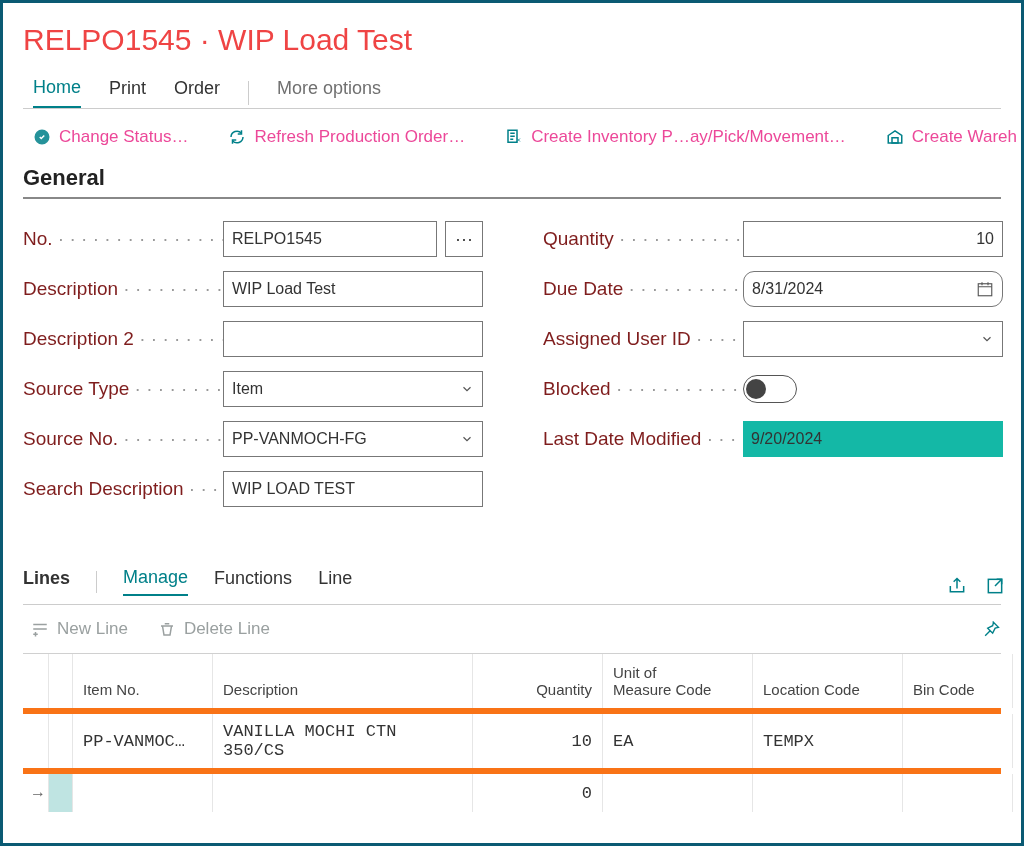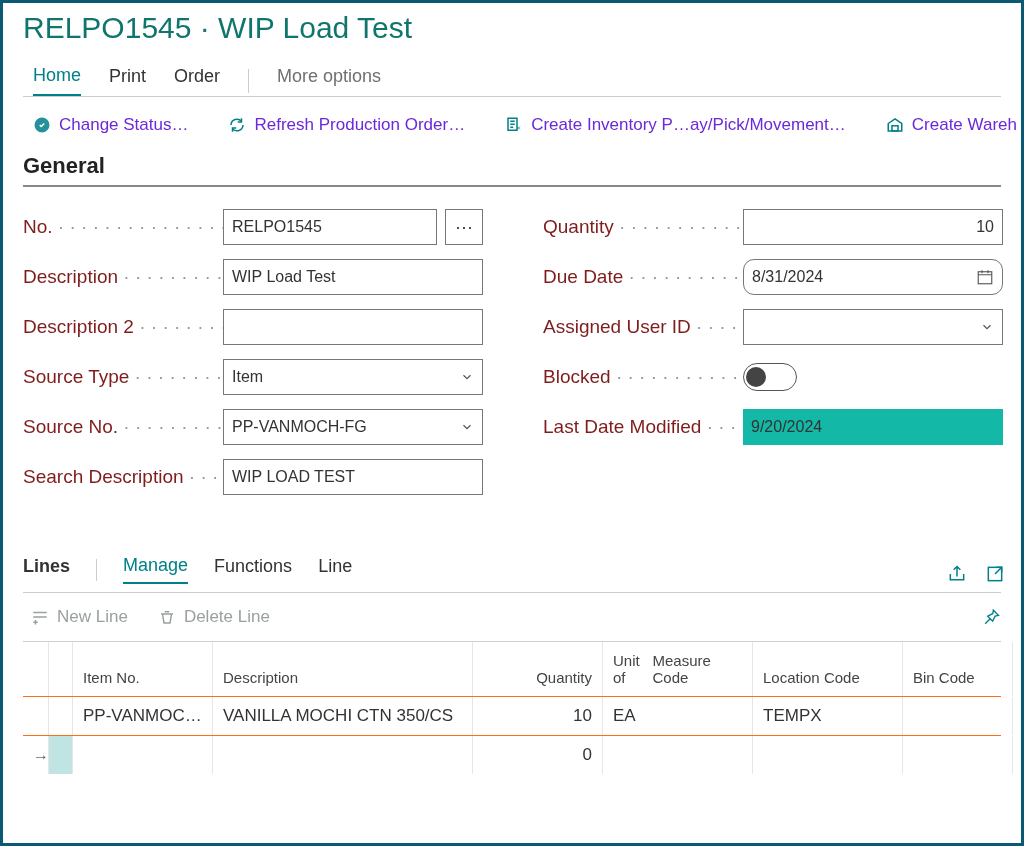--- a/index.html
+++ b/index.html
@@ -9,22 +9,22 @@
     color: #333;
     width: 1024px;
     height: 846px;
     overflow: hidden;
     border: 3px solid #0a5a73;
   }
   .container { padding: 0; }
   .page-title {
     font-size: 30px;
     font-weight: 400;
-    color: #0f766e;
-    padding: 8px 20px 10px 20px;
+    color: #ef4444;
+    padding: 20px 20px 10px 20px;
   }
   
   .head-nav {
     display: flex;
     align-items: center;
     padding: 10px 20px 0 30px;
     gap: 28px;
     position: relative;
   }
   .head-nav .nav-item {
@@ -52,21 +52,21 @@
     height: 1px;
     background: #ccc;
     margin: 0 20px 10px 20px;
   }
   
   .action-bar {
     display: flex;
     align-items: center;
     padding: 8px 20px 18px 30px;
     gap: 40px;
-    color: #6d28d9;
+    color: #ec4899;
     font-size: 17px;
     overflow: hidden;
     white-space: nowrap;
   }
   .action-bar .action { display: flex; align-items: center; gap: 8px; cursor: pointer; }
   .action-bar .action .icon { color: #008089; display: inline-flex; }
   
   .section-title {
     font-size: 22px;
     font-weight: 700;
@@ -192,23 +192,23 @@
     align-items: stretch;
   }
   .grid-header .cell {
     font-size: 15px;
     color: #444;
     padding: 10px 10px;
     border-right: 1px solid #e6e6e6;
     display:flex; align-items:flex-end;
     background:#fff;
   }
-  .grid-header .cell.two-line { flex-direction: row; align-items:flex-start; justify-content:flex-end; }
+  .grid-header .cell.two-line { flex-direction: column; align-items:flex-start; justify-content:flex-end; }
   .grid-header .cell.right { justify-content:flex-end; }
-  .grid-body .grid-row { border-top: 1px solid #f97316; }
+  .grid-body .grid-row { border-top: 6px solid #f97316; font-family: Liberation Mono, monospace; }
   .grid-row .cell {
     font-size: 17px;
     padding: 8px 10px;
     border-right: 1px solid #e6e6e6;
     display:flex; align-items:center;
     min-height: 38px;
     background:#fff;
   }
   .grid-row .cell.right { justify-content:flex-end; }
   .grid-row .sel-handle {

